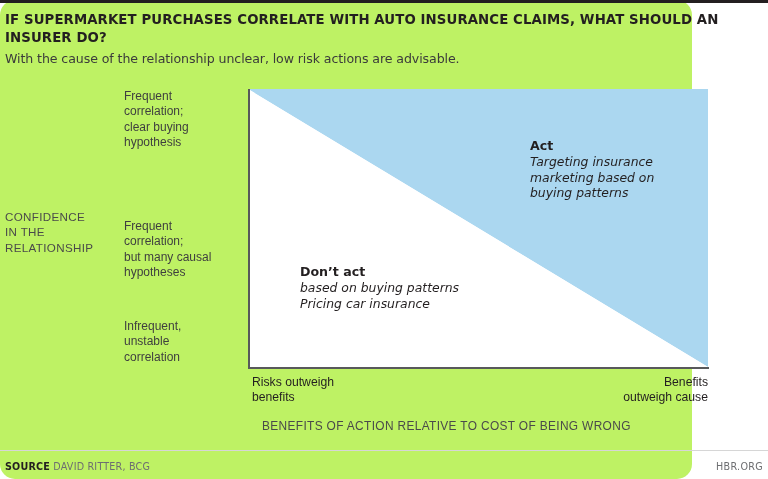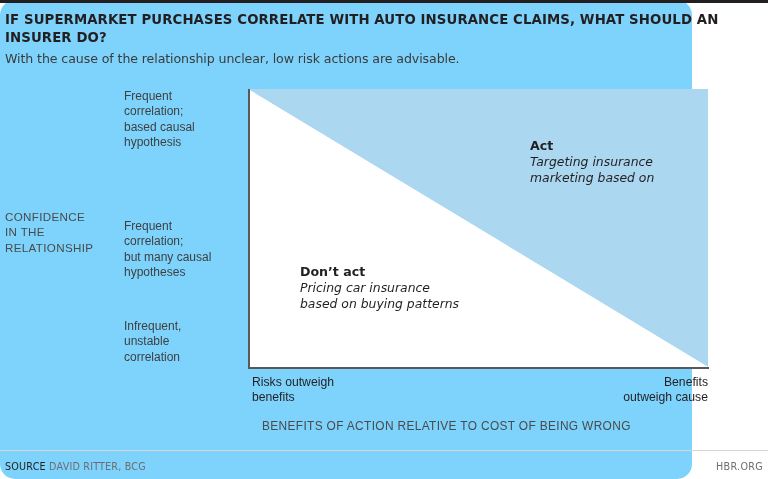--- a/index.html
+++ b/index.html
@@ -6,21 +6,21 @@
   html, body {
     width:768px; height:479px;
     background:#ffffff;
     font-family:"Liberation Sans", sans-serif;
     color:#231f20;
     overflow:hidden;
   }
   #page {
     position:relative;
     width:692px; height:479px;
-    background:#7dd3fc;
+    background:#bef264;
     border-radius:15px;
   }
 
   
   .top-rule {
     position:absolute; left:0; top:0;
     width:768px; height:3px;
     background:#231f20;
   }
 
@@ -124,21 +124,21 @@
   .footer {
     position:absolute; left:5px; top:459px;
     width:758px; height:14px;
     display:flex; align-items:center; justify-content:space-between;
   }
   .source {
     font-family:"DejaVu Sans", sans-serif;
     font-size:9.6px; letter-spacing:0.2px;
     color:#6d6e71; text-transform:uppercase;
   }
-  .source b { color:#231f20; font-weight:normal;margin-top:15px; }
+  .source b { color:#231f20; font-weight:bold;margin-top:15px; }
   .brand {
     font-family:"DejaVu Sans", sans-serif;
     font-size:9.6px; letter-spacing:0.3px;
     color:#6d6e71; text-transform:uppercase;
   }
 </style>
 </head>
 <body>
 
 <div id="page">
@@ -156,38 +156,39 @@
       <polygon points="0,0 460,278 0,278" fill="#FFFFFF"></polygon>
     </svg>
   </div>
   <div class="axis-left"></div>
   <div class="axis-bottom"></div>
 
   <div class="anno act">
     <div class="lead">Act</div>
     <div class="desc">Targeting insurance</div>
     <div class="desc">marketing based on</div>
+    <div class="desc">buying patterns</div>
   </div>
 
   <div class="anno dont-act">
     <div class="lead">Don’t act</div>
+    <div class="desc">based on buying patterns</div>
     <div class="desc">Pricing car insurance</div>
-    <div class="desc">based on buying patterns</div>
   </div>
 
   <div class="y-axis-title">
     <div>CONFIDENCE</div>
     <div>IN THE</div>
     <div>RELATIONSHIP</div>
   </div>
 
   <div class="y-tick t0">
     <div>Frequent</div>
     <div>correlation;</div>
-    <div>based causal</div>
+    <div>clear buying</div>
     <div>hypothesis</div>
   </div>
 
   <div class="y-tick t1">
     <div>Frequent</div>
     <div>correlation;</div>
     <div>but many causal</div>
     <div>hypotheses</div>
   </div>
 

